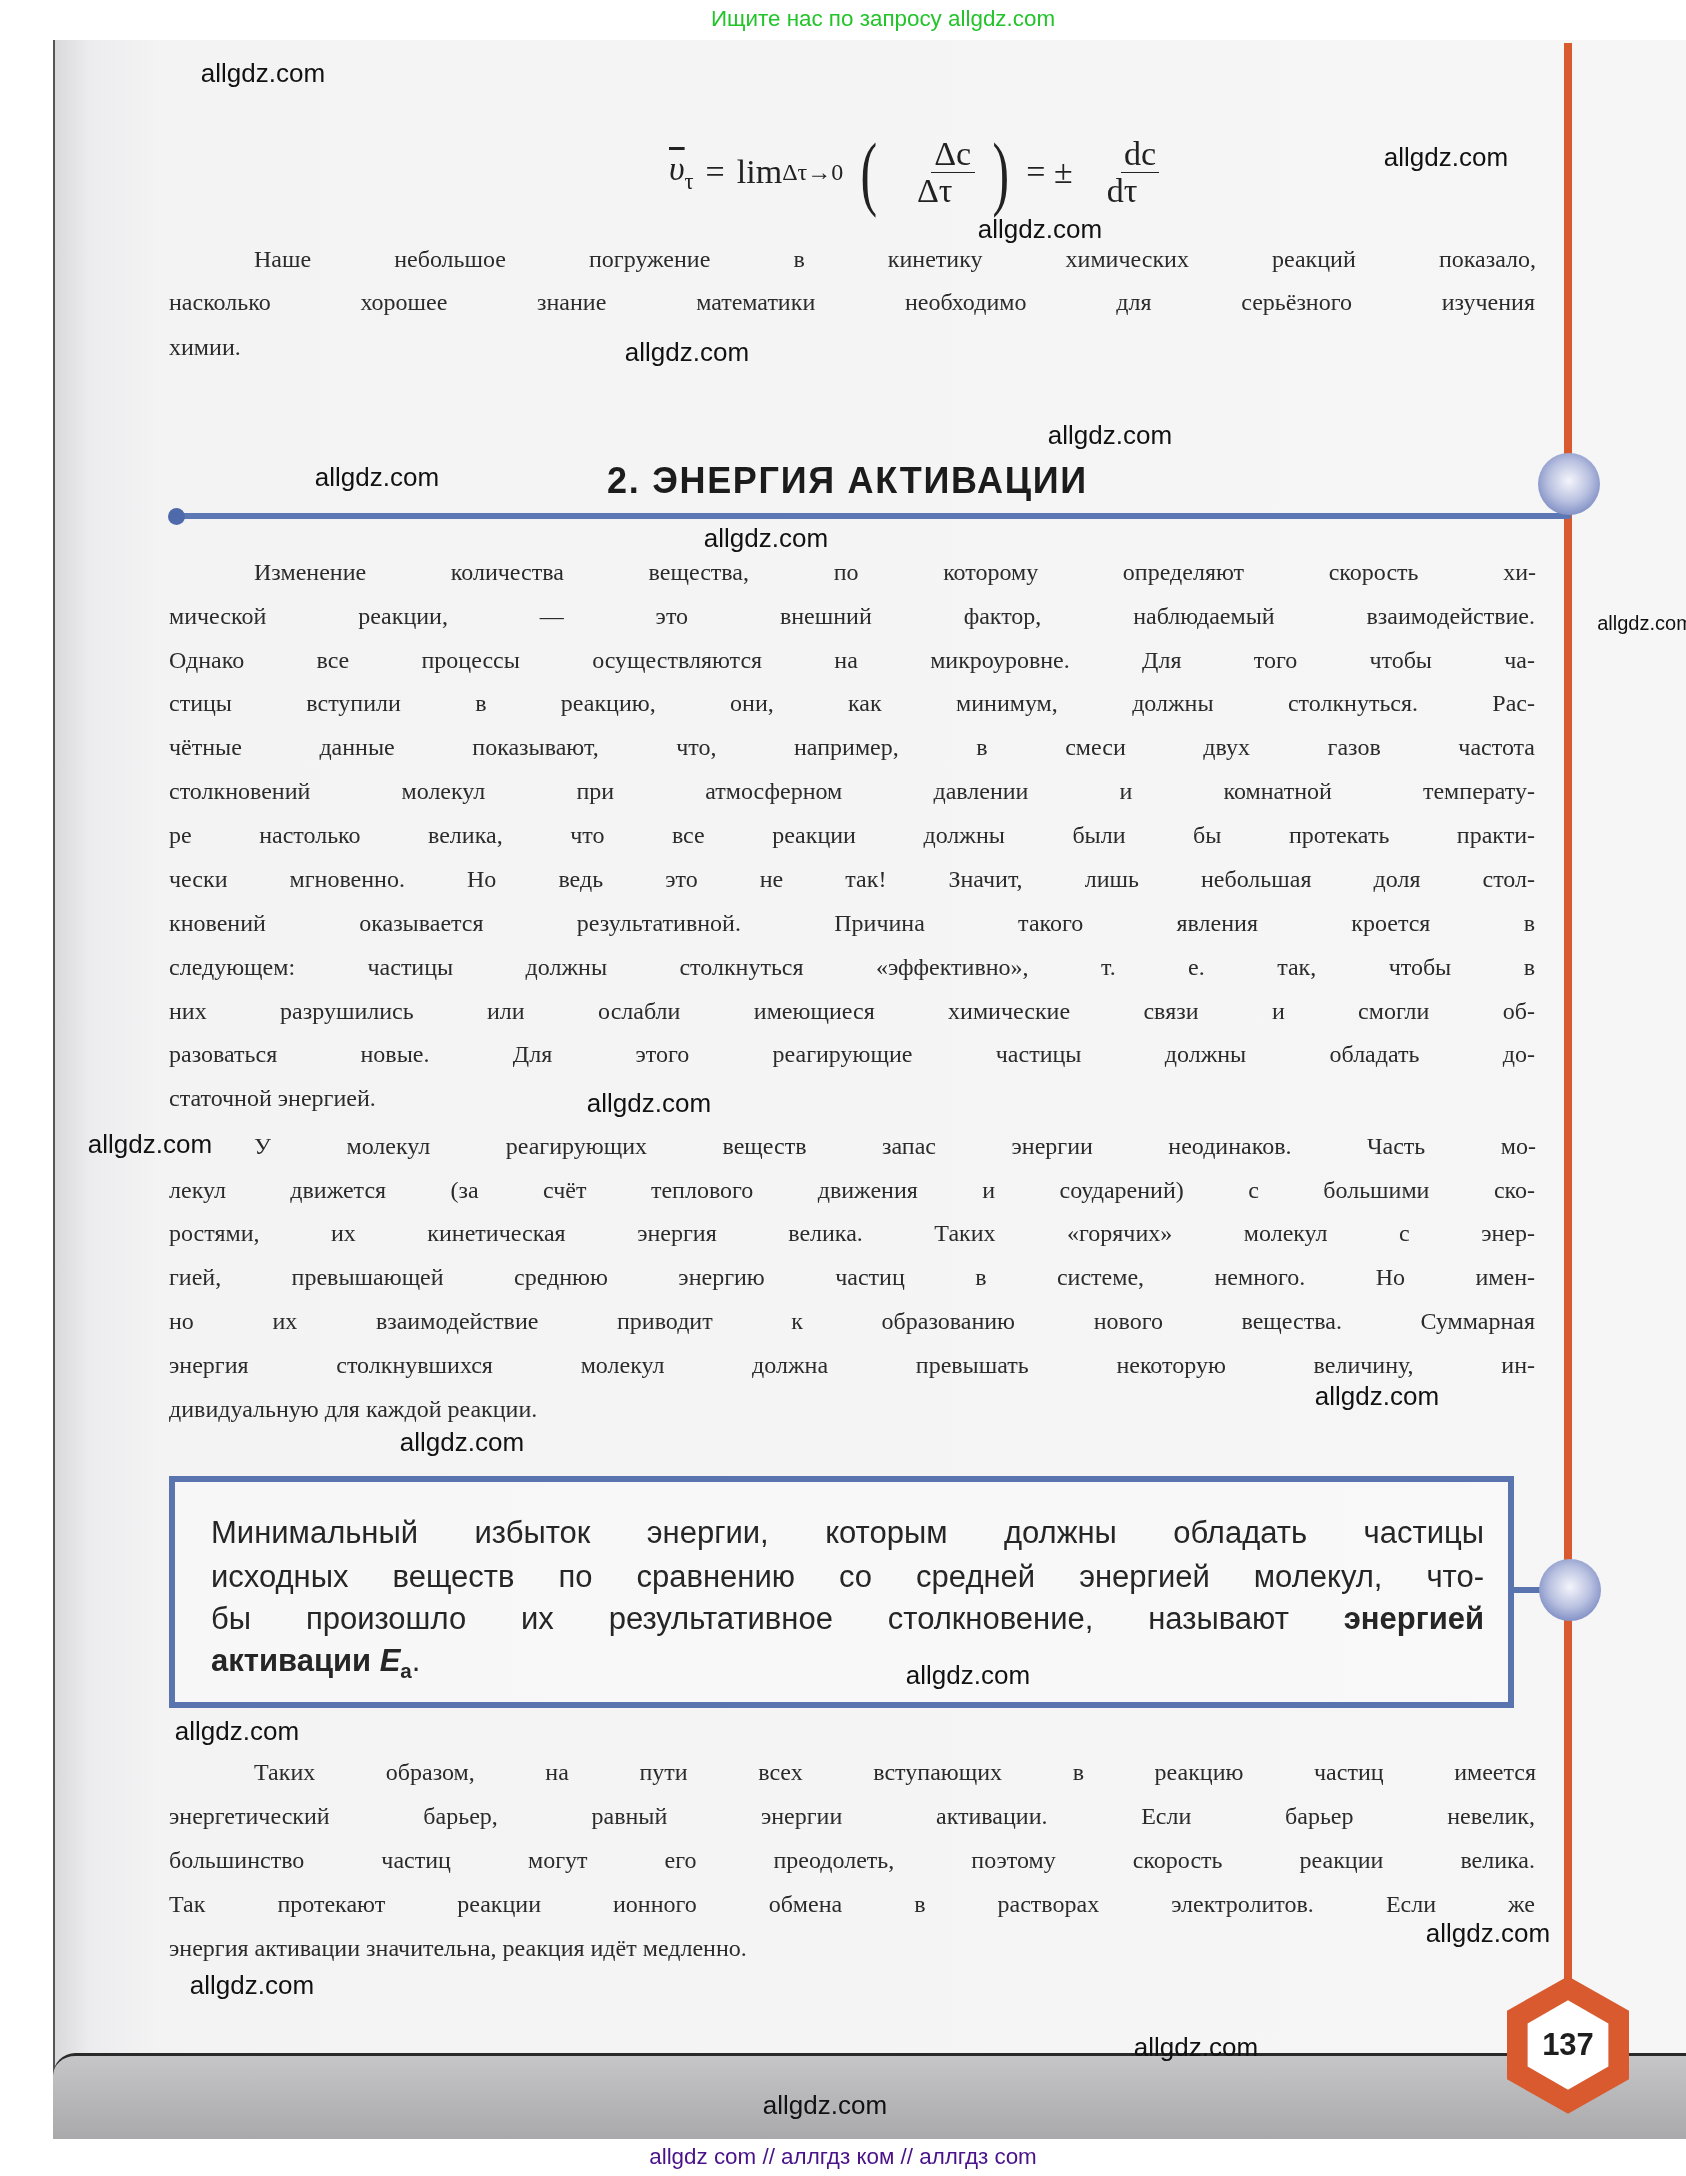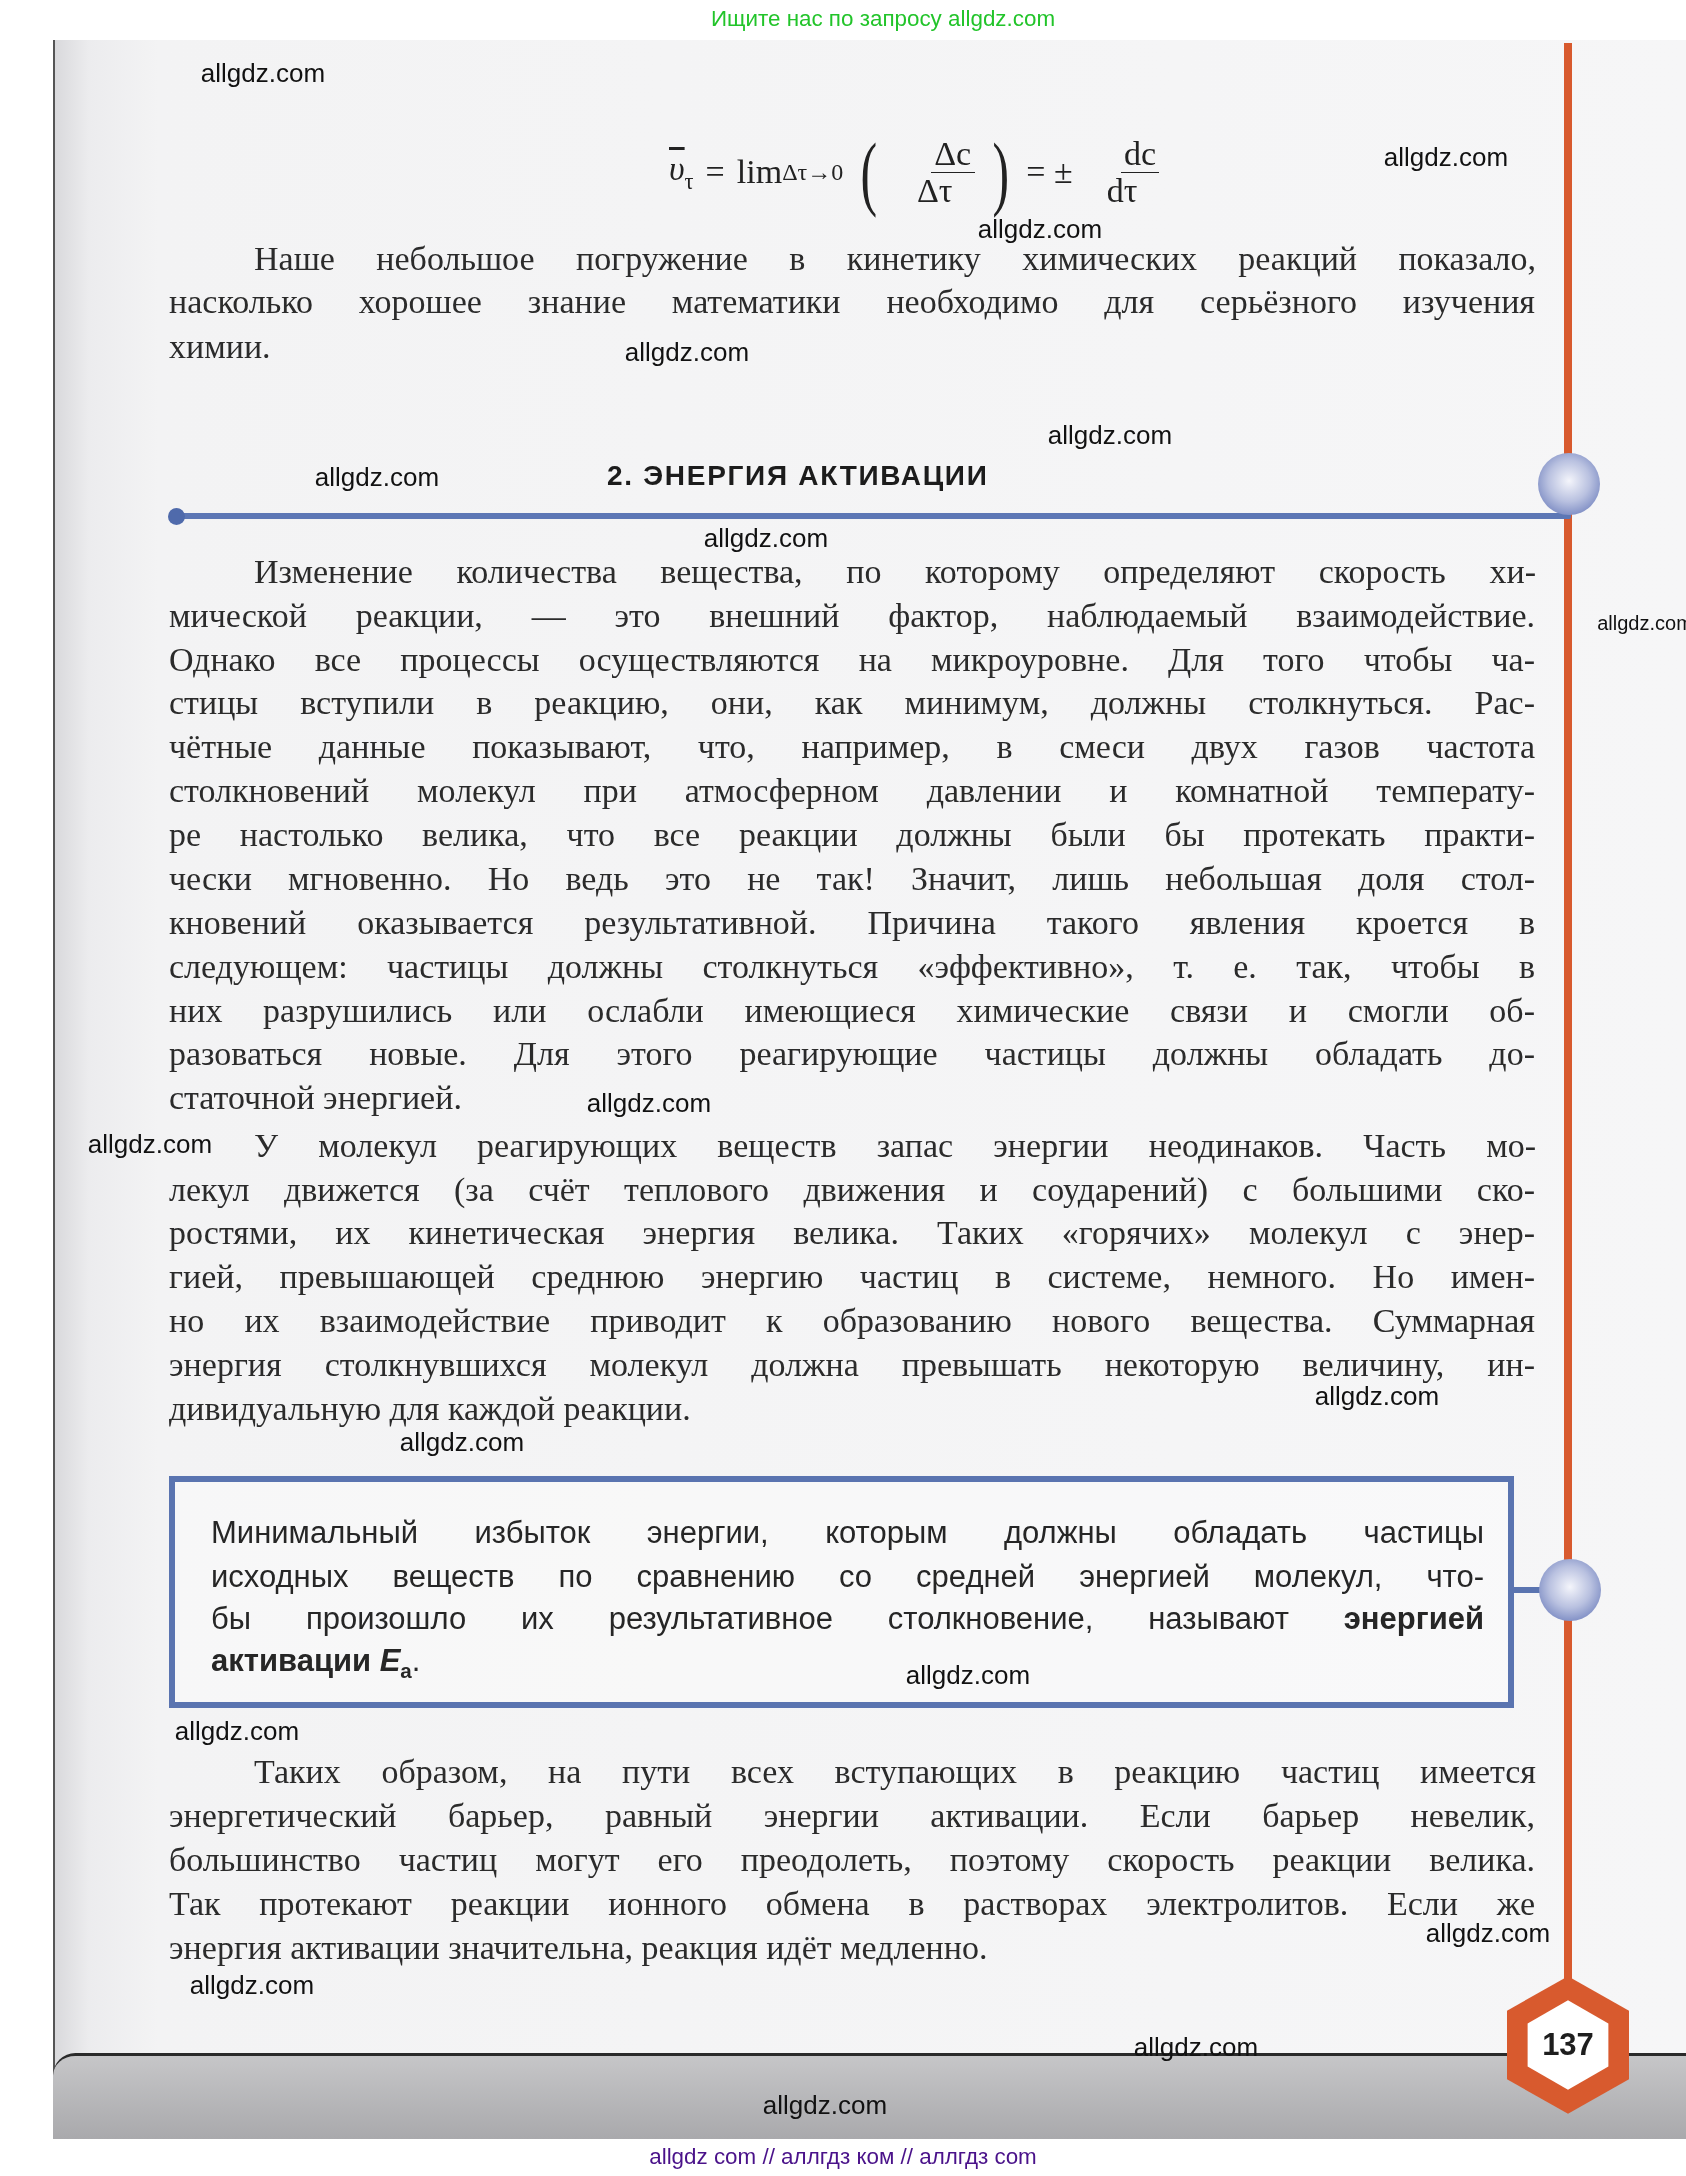--- a/index.html
+++ b/index.html
@@ -23,42 +23,42 @@
     background:#d85a2e;
   }
   .gray-band {
     position:absolute; left:53px; top:2053px; width:1633px; height:83px;
     background:linear-gradient(180deg,#c6c6c8,#a9a9ac);
     border-top:3.4px solid #2a2a2a;
     border-top-left-radius:22.4px;
   }
   .line {
     position:absolute; left:169px; width:1366px;
-    font-size:34px; line-height:44px; color:#2b2b2b;
+    font-size:24px; line-height:44px; color:#2b2b2b;
     text-align:justify; text-align-last:justify; white-space:nowrap;
     transform-origin:left center;
   }
   .line.last { text-align-last:left; }
   .line.indent { left:254px; width:1282px; }
   .formula {
     position:absolute; left:669px; top:129px; height:86px;
     font-family:"Liberation Serif", serif; font-size:34px; color:#222;
     display:flex; align-items:center; gap:12px;
   }
   .frac { display:inline-flex; flex-direction:column; align-items:center; line-height:36px; }
   .frac .num { border-bottom:1.7px solid #222; padding:0 3.4px;margin-left:36px; }
   .lim { display:inline-flex; flex-direction:row; align-items:center; line-height:34px; }
   .lim .sub { font-size:24px; line-height:26px; }
   .paren { font-size:83px; font-weight:100; line-height:77px; transform:scaleX(0.6); display:inline-block; }
   .vbar { text-decoration:overline; font-style:italic; }
   .sub-t { font-size:22.4px; vertical-align:-8.6px; }
   .heading {
     position:absolute; left:607px; top:460px;
     font-family:"Liberation Sans", sans-serif; font-weight:bold;
-    font-size:28px; letter-spacing:1.7px; color:#1c1c1c;
+    font-size:36px; letter-spacing:1.7px; color:#1c1c1c;
   }
   .heading-rule {
     position:absolute; left:177px; top:513px; width:1394px; height:6px;
     background:#5d77b5; border-radius:2.6px;
   }
   .heading-dot {
     position:absolute; left:168px; top:508px; width:17px; height:17px; border-radius:50%;
     background:#4f6aab;
   }
   .ball {

